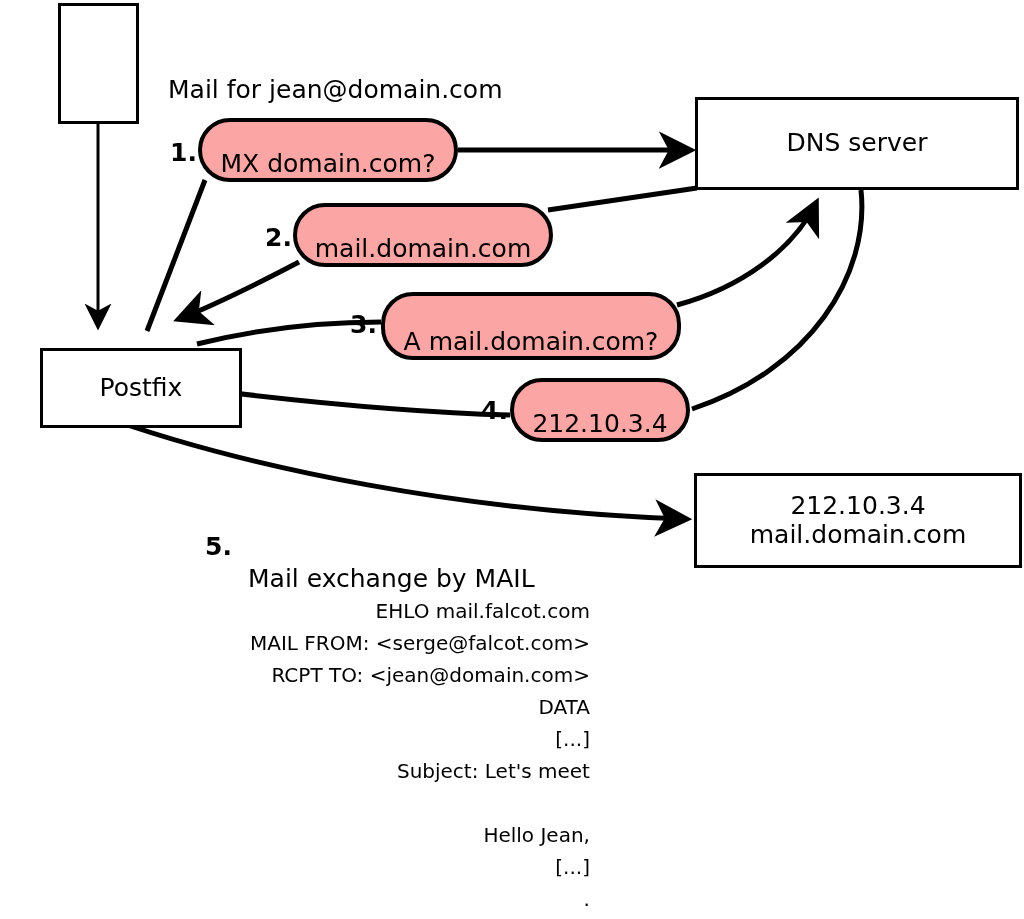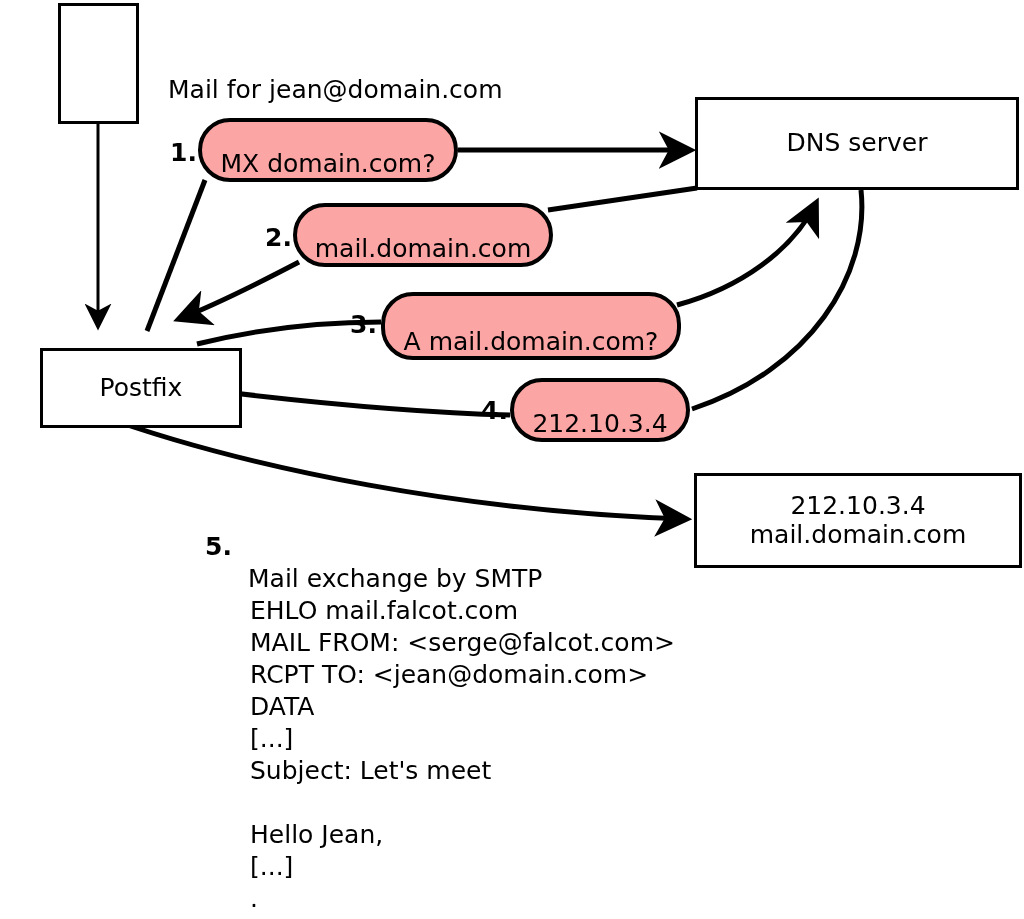--- a/index.html
+++ b/index.html
@@ -55,23 +55,24 @@
   }
   .plain-text {
     position: absolute;
     font-size: 25px;
     line-height: 1;
     white-space: nowrap;
     margin-top: 32px;
   }
   .smtp-block {
     position: absolute;
-    font-size: 25px;
+    font-size: 20px;
     line-height: 32px;
     white-space: pre;
+    text-align: right;
   }
   .node-label {
     font-size: 25px;
   }
   .bubble-label {
     font-size: 25px;
   }
 </style>
 </head>
 <body>
@@ -142,21 +143,21 @@
   <div class="bubble" style="left:381px; top:292px; width:300px; height:68px; border-radius:32px;">
     <span class="bubble-label">A mail.domain.com?</span>
   </div>
 
   <div class="step-num" style="left:481px; top:398px;">4.</div>
   <div class="bubble" style="left:510px; top:378px; width:180px; height:64px; border-radius:32px;">
     <span class="bubble-label">212.10.3.4</span>
   </div>
 
   <div class="step-num" style="left:205px; top:534px;">5.</div>
-  <div class="plain-text" style="left:248px; top:534px;">Mail exchange by SMTP</div>
+  <div class="plain-text" style="left:248px; top:534px;">Mail exchange by MAIL</div>
 
   <div class="smtp-block" style="left:250px; top:595px;">EHLO mail.falcot.com
 MAIL FROM: &lt;serge@falcot.com&gt;
 RCPT TO: &lt;jean@domain.com&gt;
 DATA
 [...]
 Subject: Let's meet
 
 Hello Jean,
 [...]

